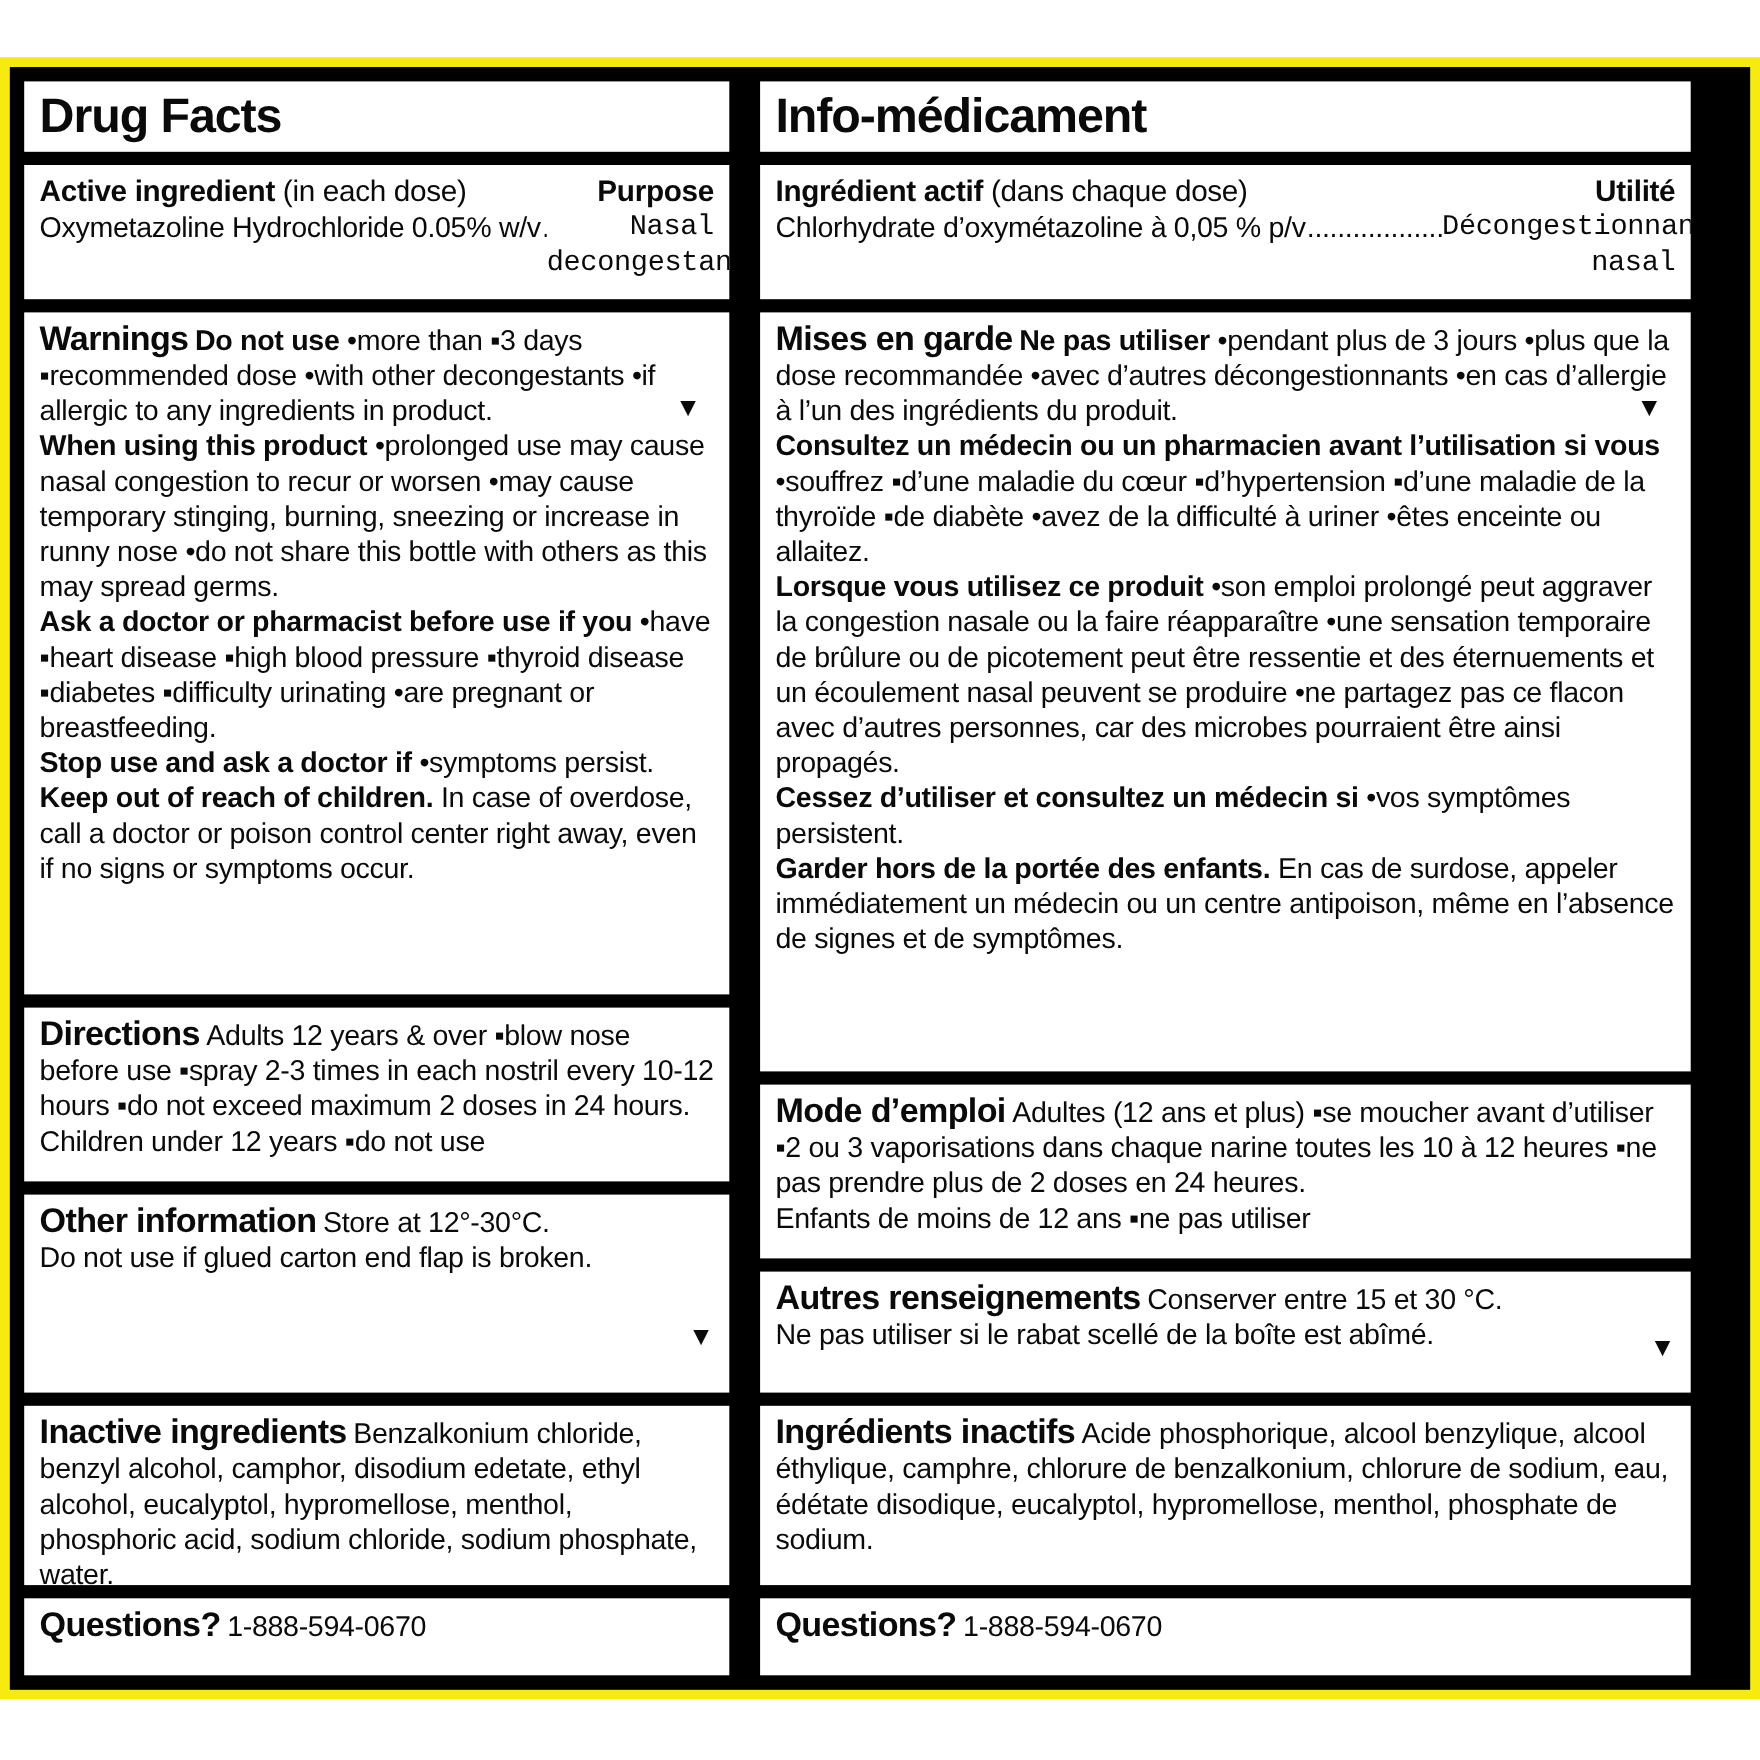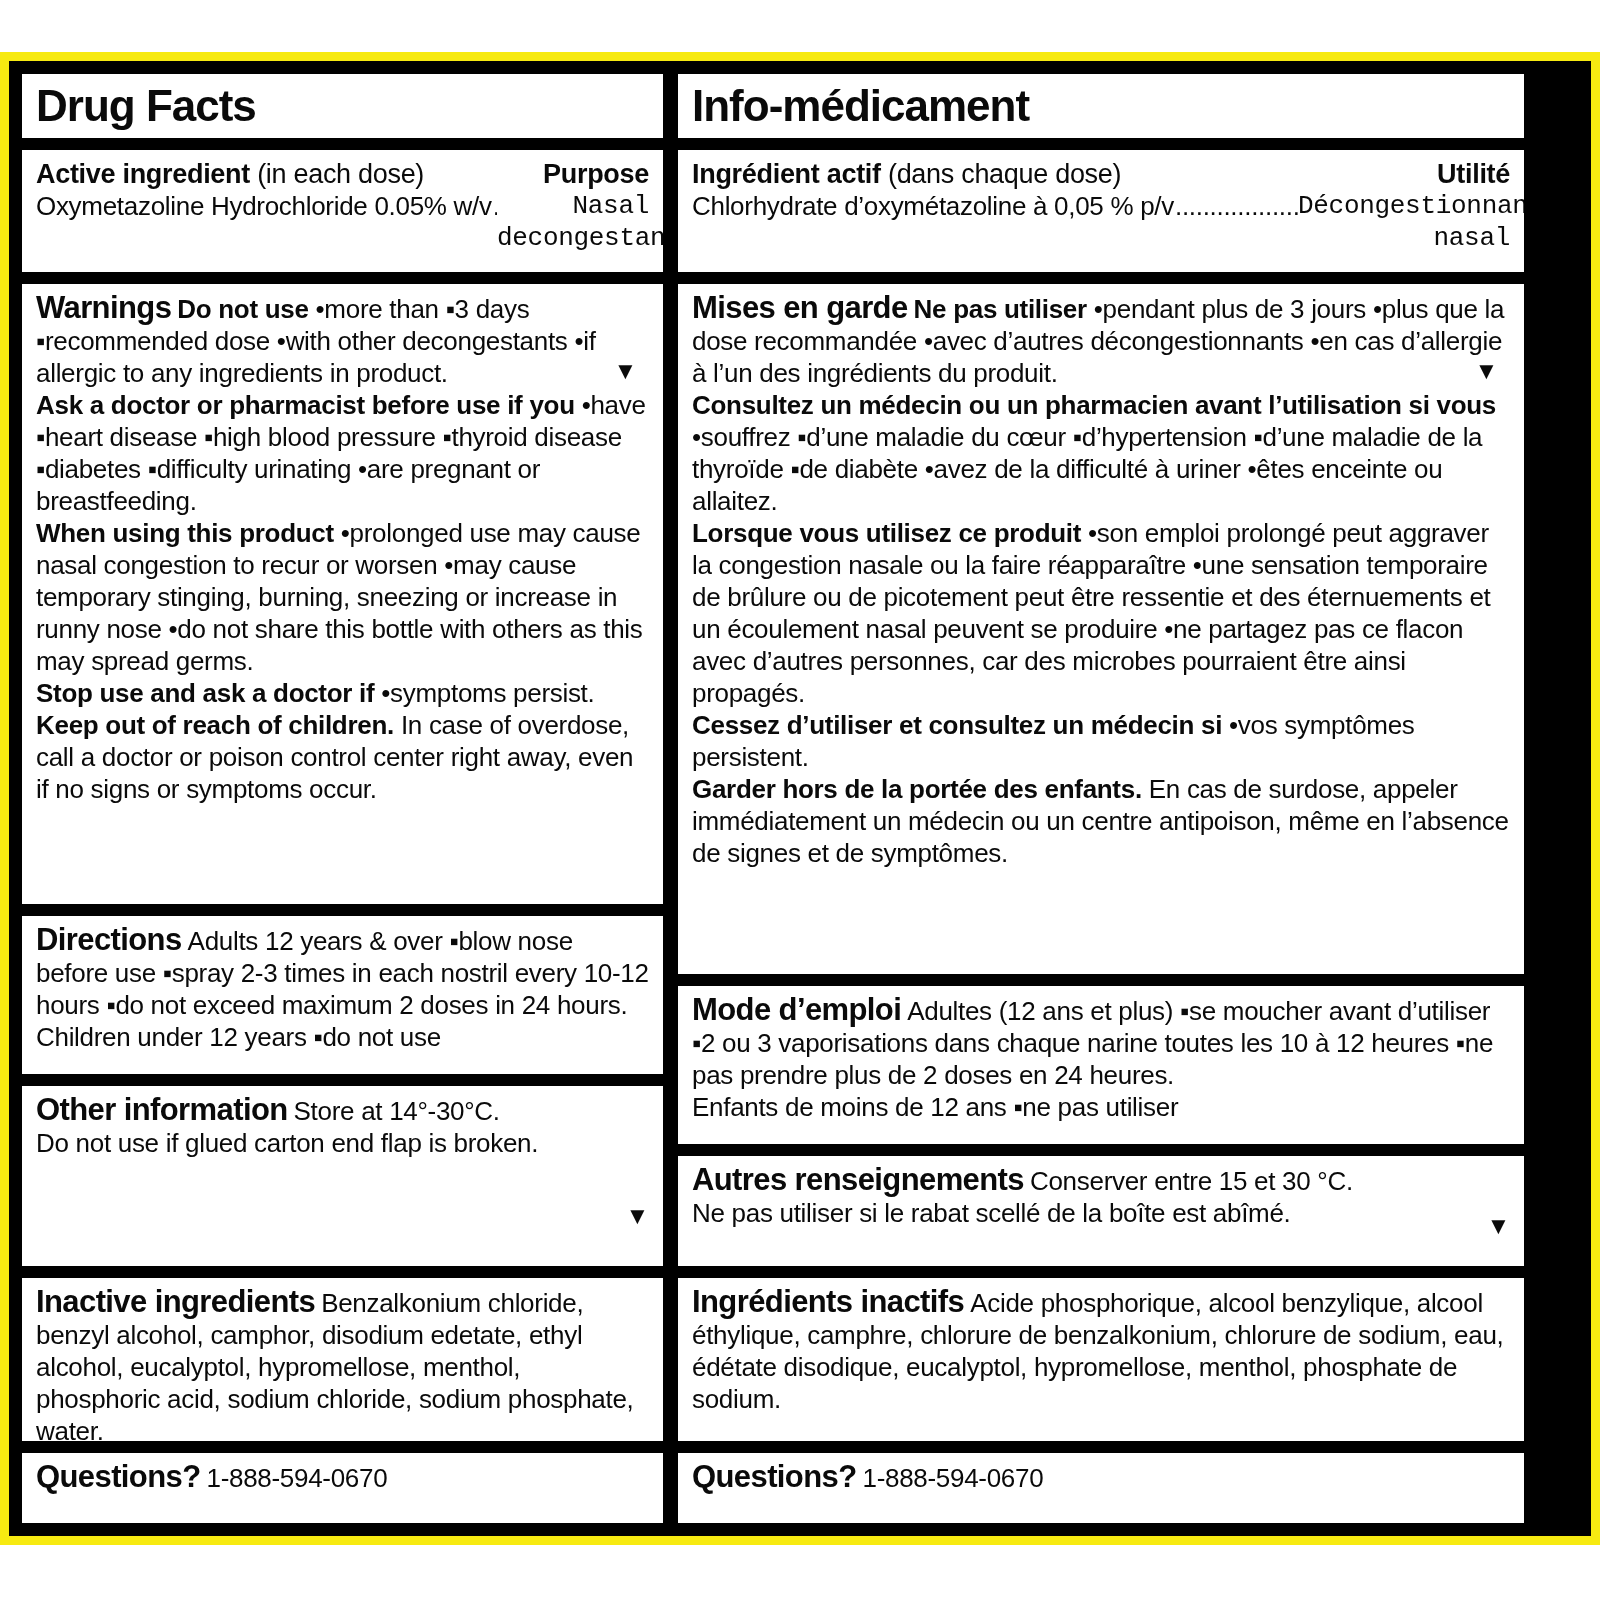--- a/index.html
+++ b/index.html
@@ -13,21 +13,21 @@
   .label{
     position:absolute;top:52px;left:0;width:1600px;box-sizing:border-box;
     border:9px solid var(--yellow);background:#000;
   }
   .frame{
     box-sizing:border-box;border:13px solid #000;background:#000;
     display:flex;gap:15px;
   }
   .col{display:flex;flex-direction:column;gap:12px;background:#000;}
   .col.en{width:641px;}
-  .col.fr{width:846px;}
+  .col.fr{width:846px;margin-left:13px;}
   .sec{
     box-sizing:border-box;background:#fff;padding:8px 14px;overflow:hidden;
     position:relative;letter-spacing:-0.3px;
     font-size:26px;line-height:32px;
   }
   .sec p{margin:0;}
   b{font-weight:700;}
   .title-sec{display:flex;align-items:center;}
   .panel-title{font-size:44px;line-height:48px;font-weight:700;letter-spacing:-1px;}
   .st{font-size:31px;font-weight:700;letter-spacing:-0.6px;margin-right:6px;}
@@ -70,40 +70,40 @@
           <span class="pv">Nasal decongestant</span>
         </div>
       </div>
 
       <div class="sec" style="height:620px">
         <p class="gap-after" style="position:relative;">
           <span class="st">Warnings</span><b>Do not use</b>
           <span>•more than ▪3 days ▪recommended dose •with other decongestants •if allergic to any ingredients in product.</span>
           <span class="tri">▼</span>
         </p>
+        <p><b>When using this product</b>
+          <span>•prolonged use may cause nasal congestion to recur or worsen •may cause temporary stinging, burning, sneezing or increase in runny nose •do not share this bottle with others as this may spread germs.</span></p>
         <p><b>Ask a doctor or pharmacist before use if you</b>
           <span>•have ▪heart disease ▪high blood pressure ▪thyroid disease ▪diabetes ▪difficulty urinating •are pregnant or breastfeeding.</span></p>
-        <p><b>When using this product</b>
-          <span>•prolonged use may cause nasal congestion to recur or worsen •may cause temporary stinging, burning, sneezing or increase in runny nose •do not share this bottle with others as this may spread germs.</span></p>
         <p><b>Stop use and ask a doctor if</b>
           <span>•symptoms persist.</span></p>
         <p><b>Keep out of reach of children.</b>
           <span>In case of overdose, call a doctor or poison control center right away, even if no signs or symptoms occur.</span></p>
       </div>
 
       <div class="sec" style="height:158px">
         <p>
           <span class="st">Directions</span><span>Adults 12 years &amp; over ▪blow nose before use ▪spray 2-3 times in each nostril every 10-12 hours ▪do not exceed maximum 2 doses in 24 hours.</span>
           <span class="block">Children under 12 years ▪do not use</span>
         </p>
       </div>
 
       <div class="sec" style="height:180px">
         <p>
-          <span class="st">Other information</span><span>Store at 14°-30°C.</span>
+          <span class="st">Other information</span><span>Store at 12°-30°C.</span>
           <span class="block">Do not use if glued carton end flap is broken.</span>
         </p>
         <span class="other-tri">▼</span>
       </div>
 
       <div class="sec" style="height:163px">
         <p>
           <span class="st">Inactive ingredients</span><span>Benzalkonium chloride, benzyl alcohol, camphor, disodium edetate, ethyl alcohol, eucalyptol, hypromellose, menthol, phosphoric acid, sodium chloride, sodium phosphate, water.</span>
         </p>
       </div>

